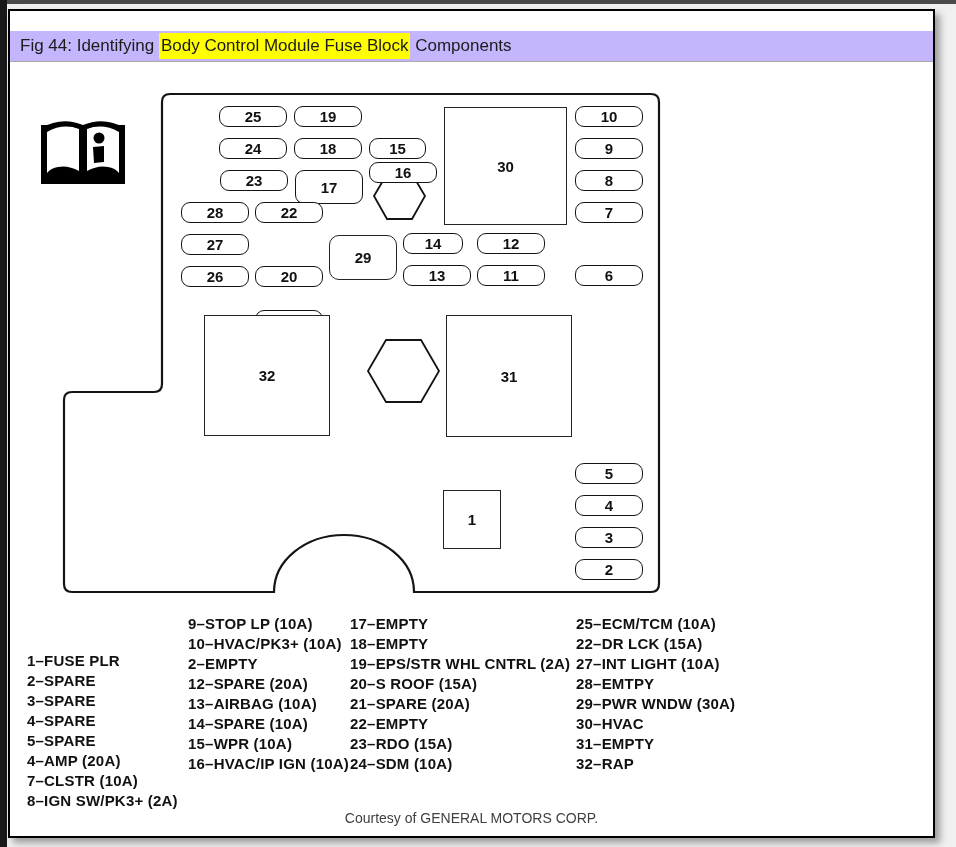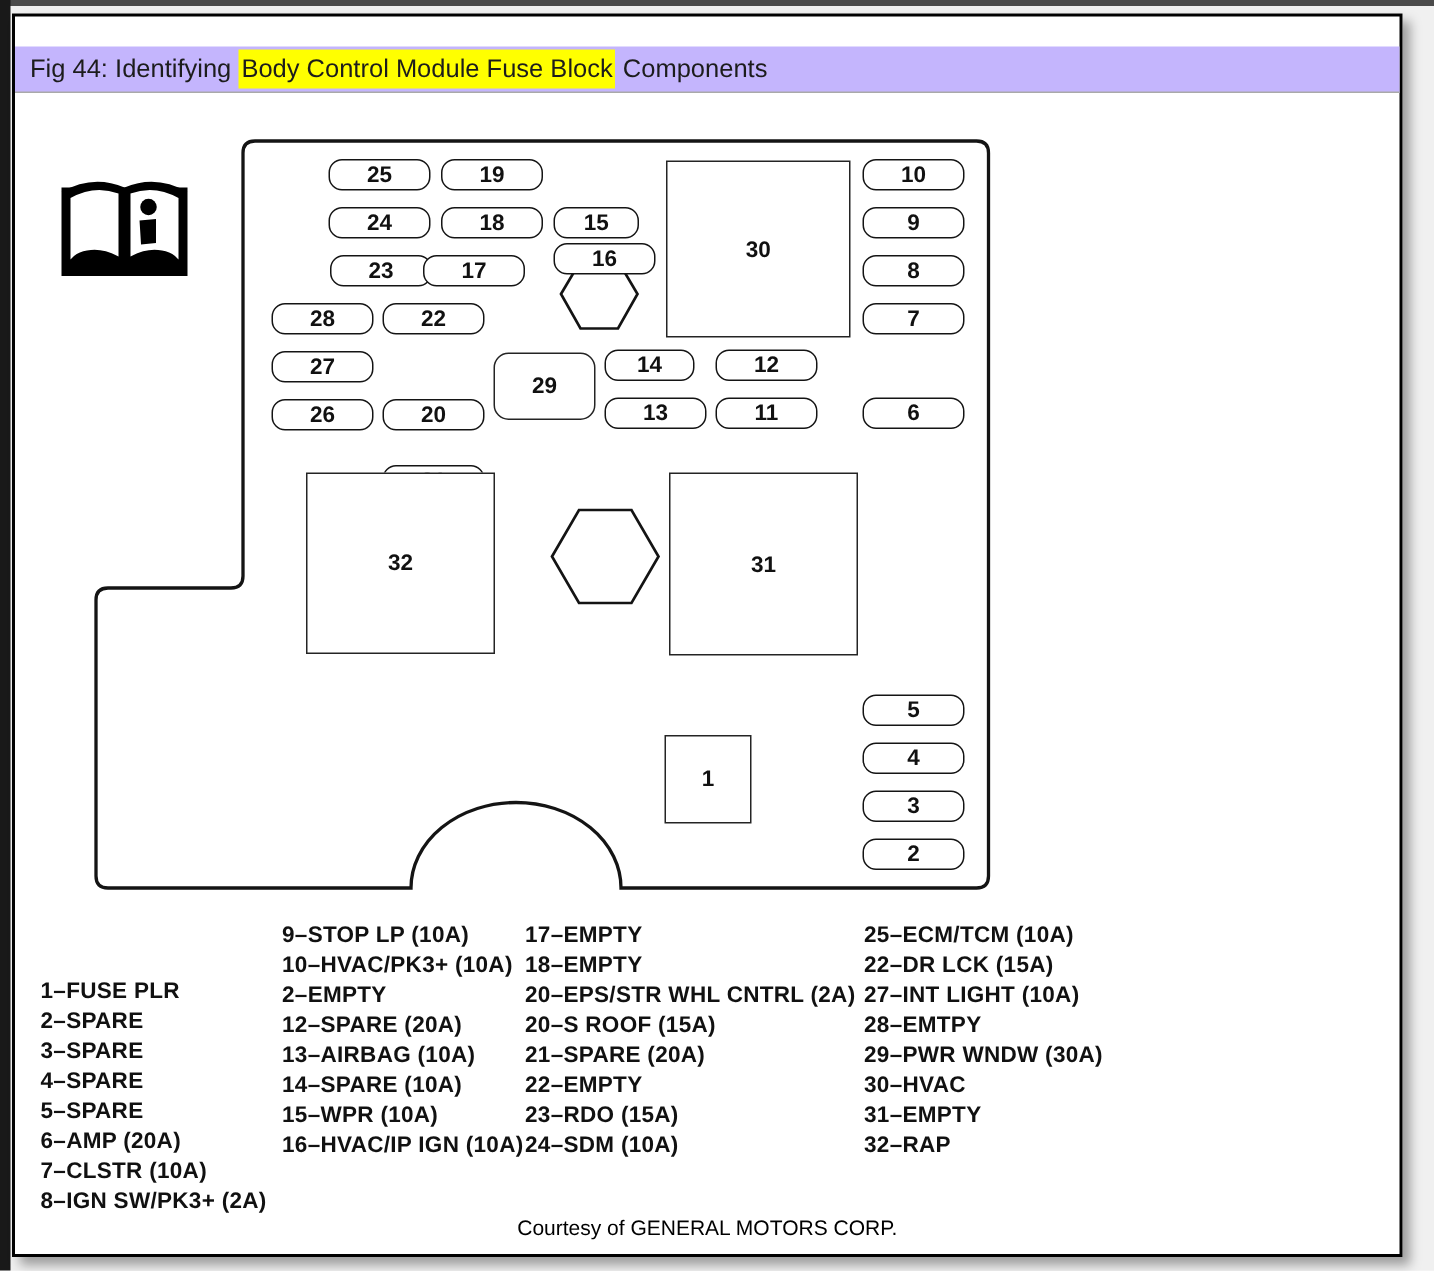--- a/index.html
+++ b/index.html
@@ -19,21 +19,21 @@
     font-size:15px;font-weight:700;color:#111;box-sizing:border-box;margin-top:-31px;}
   .bigbox{position:absolute;border:1.5px solid #242424;background:#fff;
     display:flex;align-items:center;justify-content:center;
     font-size:15px;font-weight:700;color:#111;box-sizing:border-box;margin-top:-31px;}
   .bigbox.rounded{border-radius:10px;border-width:1.8px;}
   .book-icon{position:absolute;left:30px;top:73px;}
   .legend-col{position:absolute;top:572px;font-size:15px;font-weight:700;color:#111;
     letter-spacing:.2px;}
   .legend-item{height:20px;line-height:20px;white-space:pre;}
   .courtesy{position:absolute;left:0;top:768px;width:923px;text-align:center;
-    font-size:14px;color:#000000;}
+    font-size:14px;color:#404040;}
 </style>
 </head>
 <body>
 
 <div class="frame-top"></div>
 <div class="frame-left"></div>
 
 <div class="window">
 
   <div class="titlebar"><span>Fig 44: Identifying </span><span class="hl">Body Control Module Fuse Block</span><span> Components</span></div>
@@ -58,21 +58,21 @@
     <div class="courtesy">Courtesy of GENERAL MOTORS CORP.</div>
   <div class="fuse" style="left: 209px; top: 95px; width: 68px; height: 21px;">25</div>
       <div class="fuse" style="left: 284px; top: 95px; width: 68px; height: 21px;">19</div>
       <div class="fuse" style="left: 359px; top: 95px; width: 68px; height: 21px; margin-top: 25px;">16</div>
       <div class="fuse" style="left: 565px; top: 95px; width: 68px; height: 21px;">10</div>
       <div class="fuse" style="left: 209px; top: 127px; width: 68px; height: 21px;">24</div>
       <div class="fuse" style="left: 284px; top: 127px; width: 68px; height: 21px;">18</div>
       <div class="fuse" style="left: 359px; top: 127px; width: 57px; height: 21px;">15</div>
       <div class="fuse" style="left: 565px; top: 127px; width: 68px; height: 21px;">9</div>
       <div class="fuse" style="left: 210px; top: 159px; width: 68px; height: 21px;">23</div>
-      <div class="fuse" style="left: 272px; top: 159px; width: 68px; height: 21px;">17</div>
+      <div class="fuse" style="left: 285px; top: 159px; width: 68px; height: 34px;">17</div>
       <div class="fuse" style="left: 565px; top: 159px; width: 68px; height: 21px;">8</div>
       <div class="fuse" style="left: 171px; top: 191px; width: 68px; height: 21px;">28</div>
       <div class="fuse" style="left: 245px; top: 191px; width: 68px; height: 21px;">22</div>
       <div class="fuse" style="left: 565px; top: 191px; width: 68px; height: 21px;">7</div>
       <div class="fuse" style="left: 171px; top: 223px; width: 68px; height: 21px;">27</div>
       <div class="fuse" style="left: 245px; top: 223px; width: 68px; height: 21px; margin-top: 45px;">21</div>
       <div class="fuse" style="left: 393px; top: 222px; width: 60px; height: 21px;">14</div>
       <div class="fuse" style="left: 467px; top: 222px; width: 68px; height: 21px;">12</div>
       <div class="fuse" style="left: 171px; top: 255px; width: 68px; height: 21px;">26</div>
       <div class="fuse" style="left: 245px; top: 255px; width: 68px; height: 21px;">20</div>
@@ -87,38 +87,38 @@
       <div class="bigbox rounded" style="left: 319px; top: 224px; width: 68px; height: 45px;">29</div>
       <div class="bigbox" style="left: 194px; top: 304px; width: 126px; height: 121px;">32</div>
       <div class="bigbox" style="left: 436px; top: 304px; width: 126px; height: 122px;">31</div>
       <div class="bigbox" style="left: 433px; top: 479px; width: 58px; height: 59px;">1</div>
       <div class="legend-col" style="left: 17px; margin-top: 37px;">
         <div class="legend-item">1–FUSE PLR</div>
         <div class="legend-item">2–SPARE</div>
         <div class="legend-item">3–SPARE</div>
         <div class="legend-item">4–SPARE</div>
         <div class="legend-item">5–SPARE</div>
-        <div class="legend-item">6–AMP (20A)</div>
+        <div class="legend-item">4–AMP (20A)</div>
         <div class="legend-item">7–CLSTR (10A)</div>
         <div class="legend-item">8–IGN SW/PK3+ (2A)</div>
       </div>
       <div class="legend-col" style="left: 178px;">
         <div class="legend-item">9–STOP LP (10A)</div>
         <div class="legend-item">10–HVAC/PK3+ (10A)</div>
         <div class="legend-item">2–EMPTY</div>
         <div class="legend-item">12–SPARE (20A)</div>
         <div class="legend-item">13–AIRBAG (10A)</div>
         <div class="legend-item">14–SPARE (10A)</div>
         <div class="legend-item">15–WPR (10A)</div>
         <div class="legend-item">16–HVAC/IP IGN (10A)</div>
       </div>
       <div class="legend-col" style="left: 340px;">
         <div class="legend-item">17–EMPTY</div>
         <div class="legend-item">18–EMPTY</div>
-        <div class="legend-item">20–EPS/STR WHL CNTRL (2A)</div>
+        <div class="legend-item">19–EPS/STR WHL CNTRL (2A)</div>
         <div class="legend-item">20–S ROOF (15A)</div>
         <div class="legend-item">21–SPARE (20A)</div>
         <div class="legend-item">22–EMPTY</div>
         <div class="legend-item">23–RDO (15A)</div>
         <div class="legend-item">24–SDM (10A)</div>
       </div>
       <div class="legend-col" style="left: 566px;">
         <div class="legend-item">25–ECM/TCM (10A)</div>
         <div class="legend-item">22–DR LCK (15A)</div>
         <div class="legend-item">27–INT LIGHT (10A)</div>

